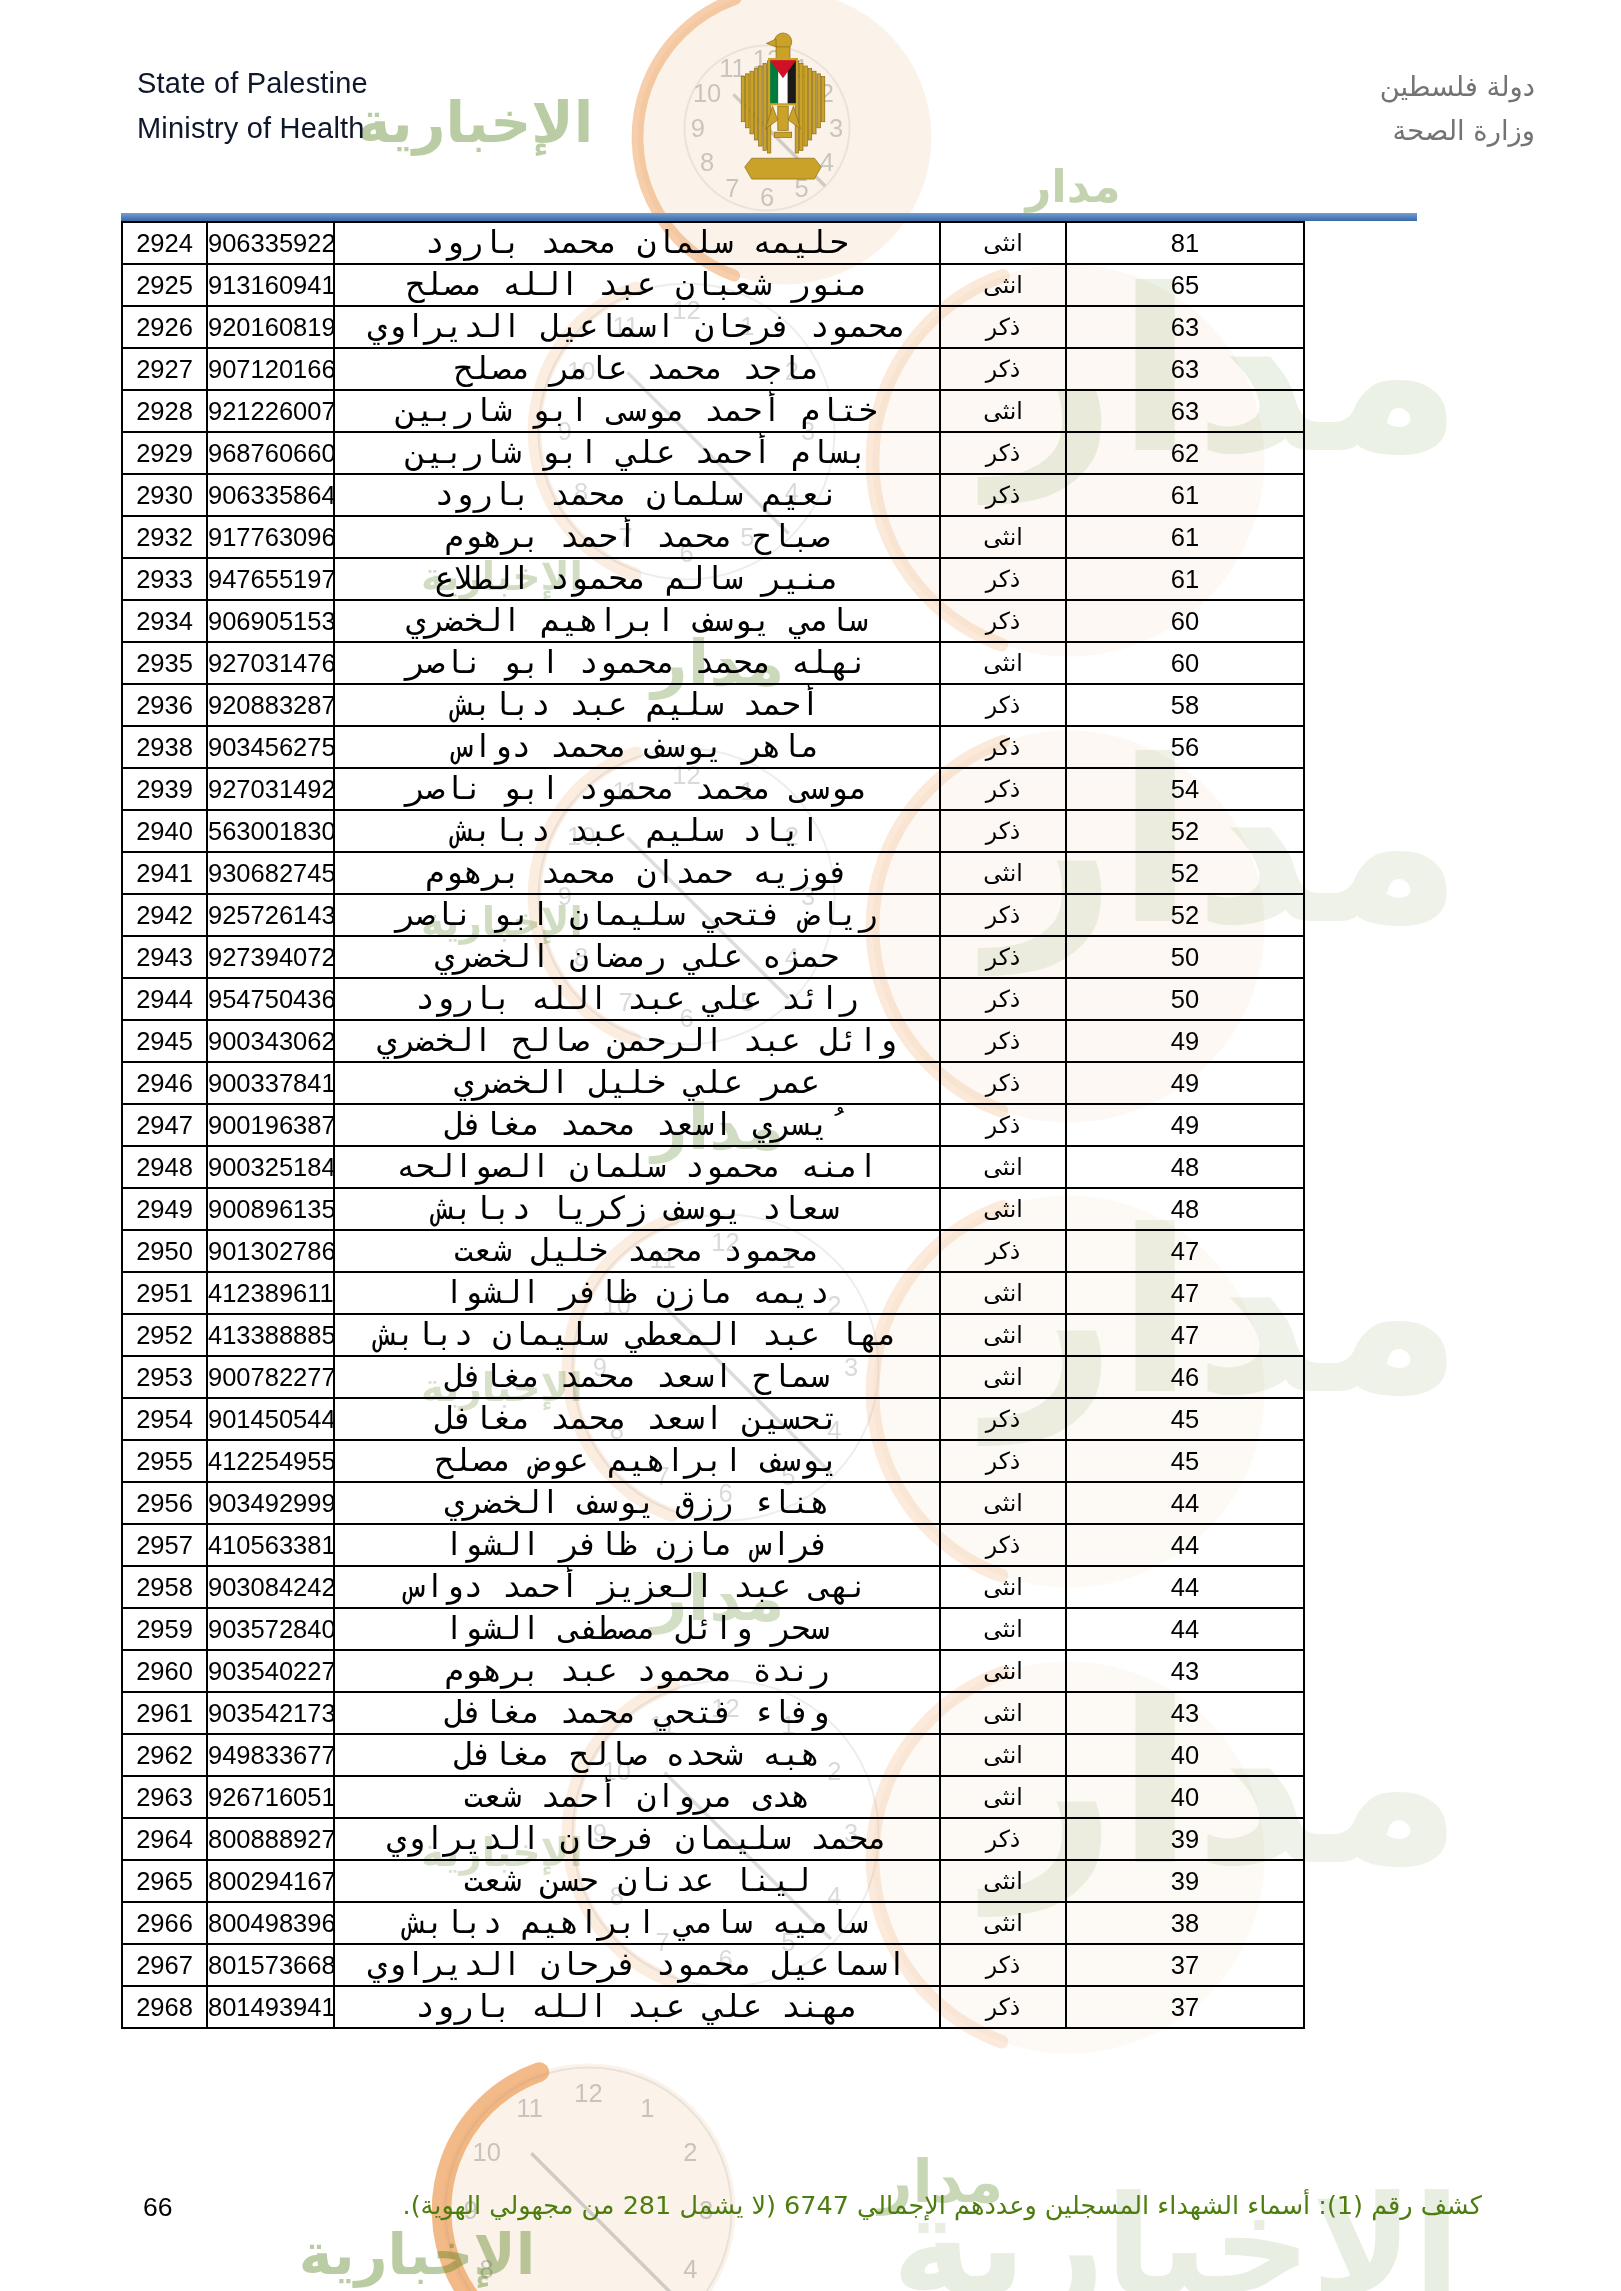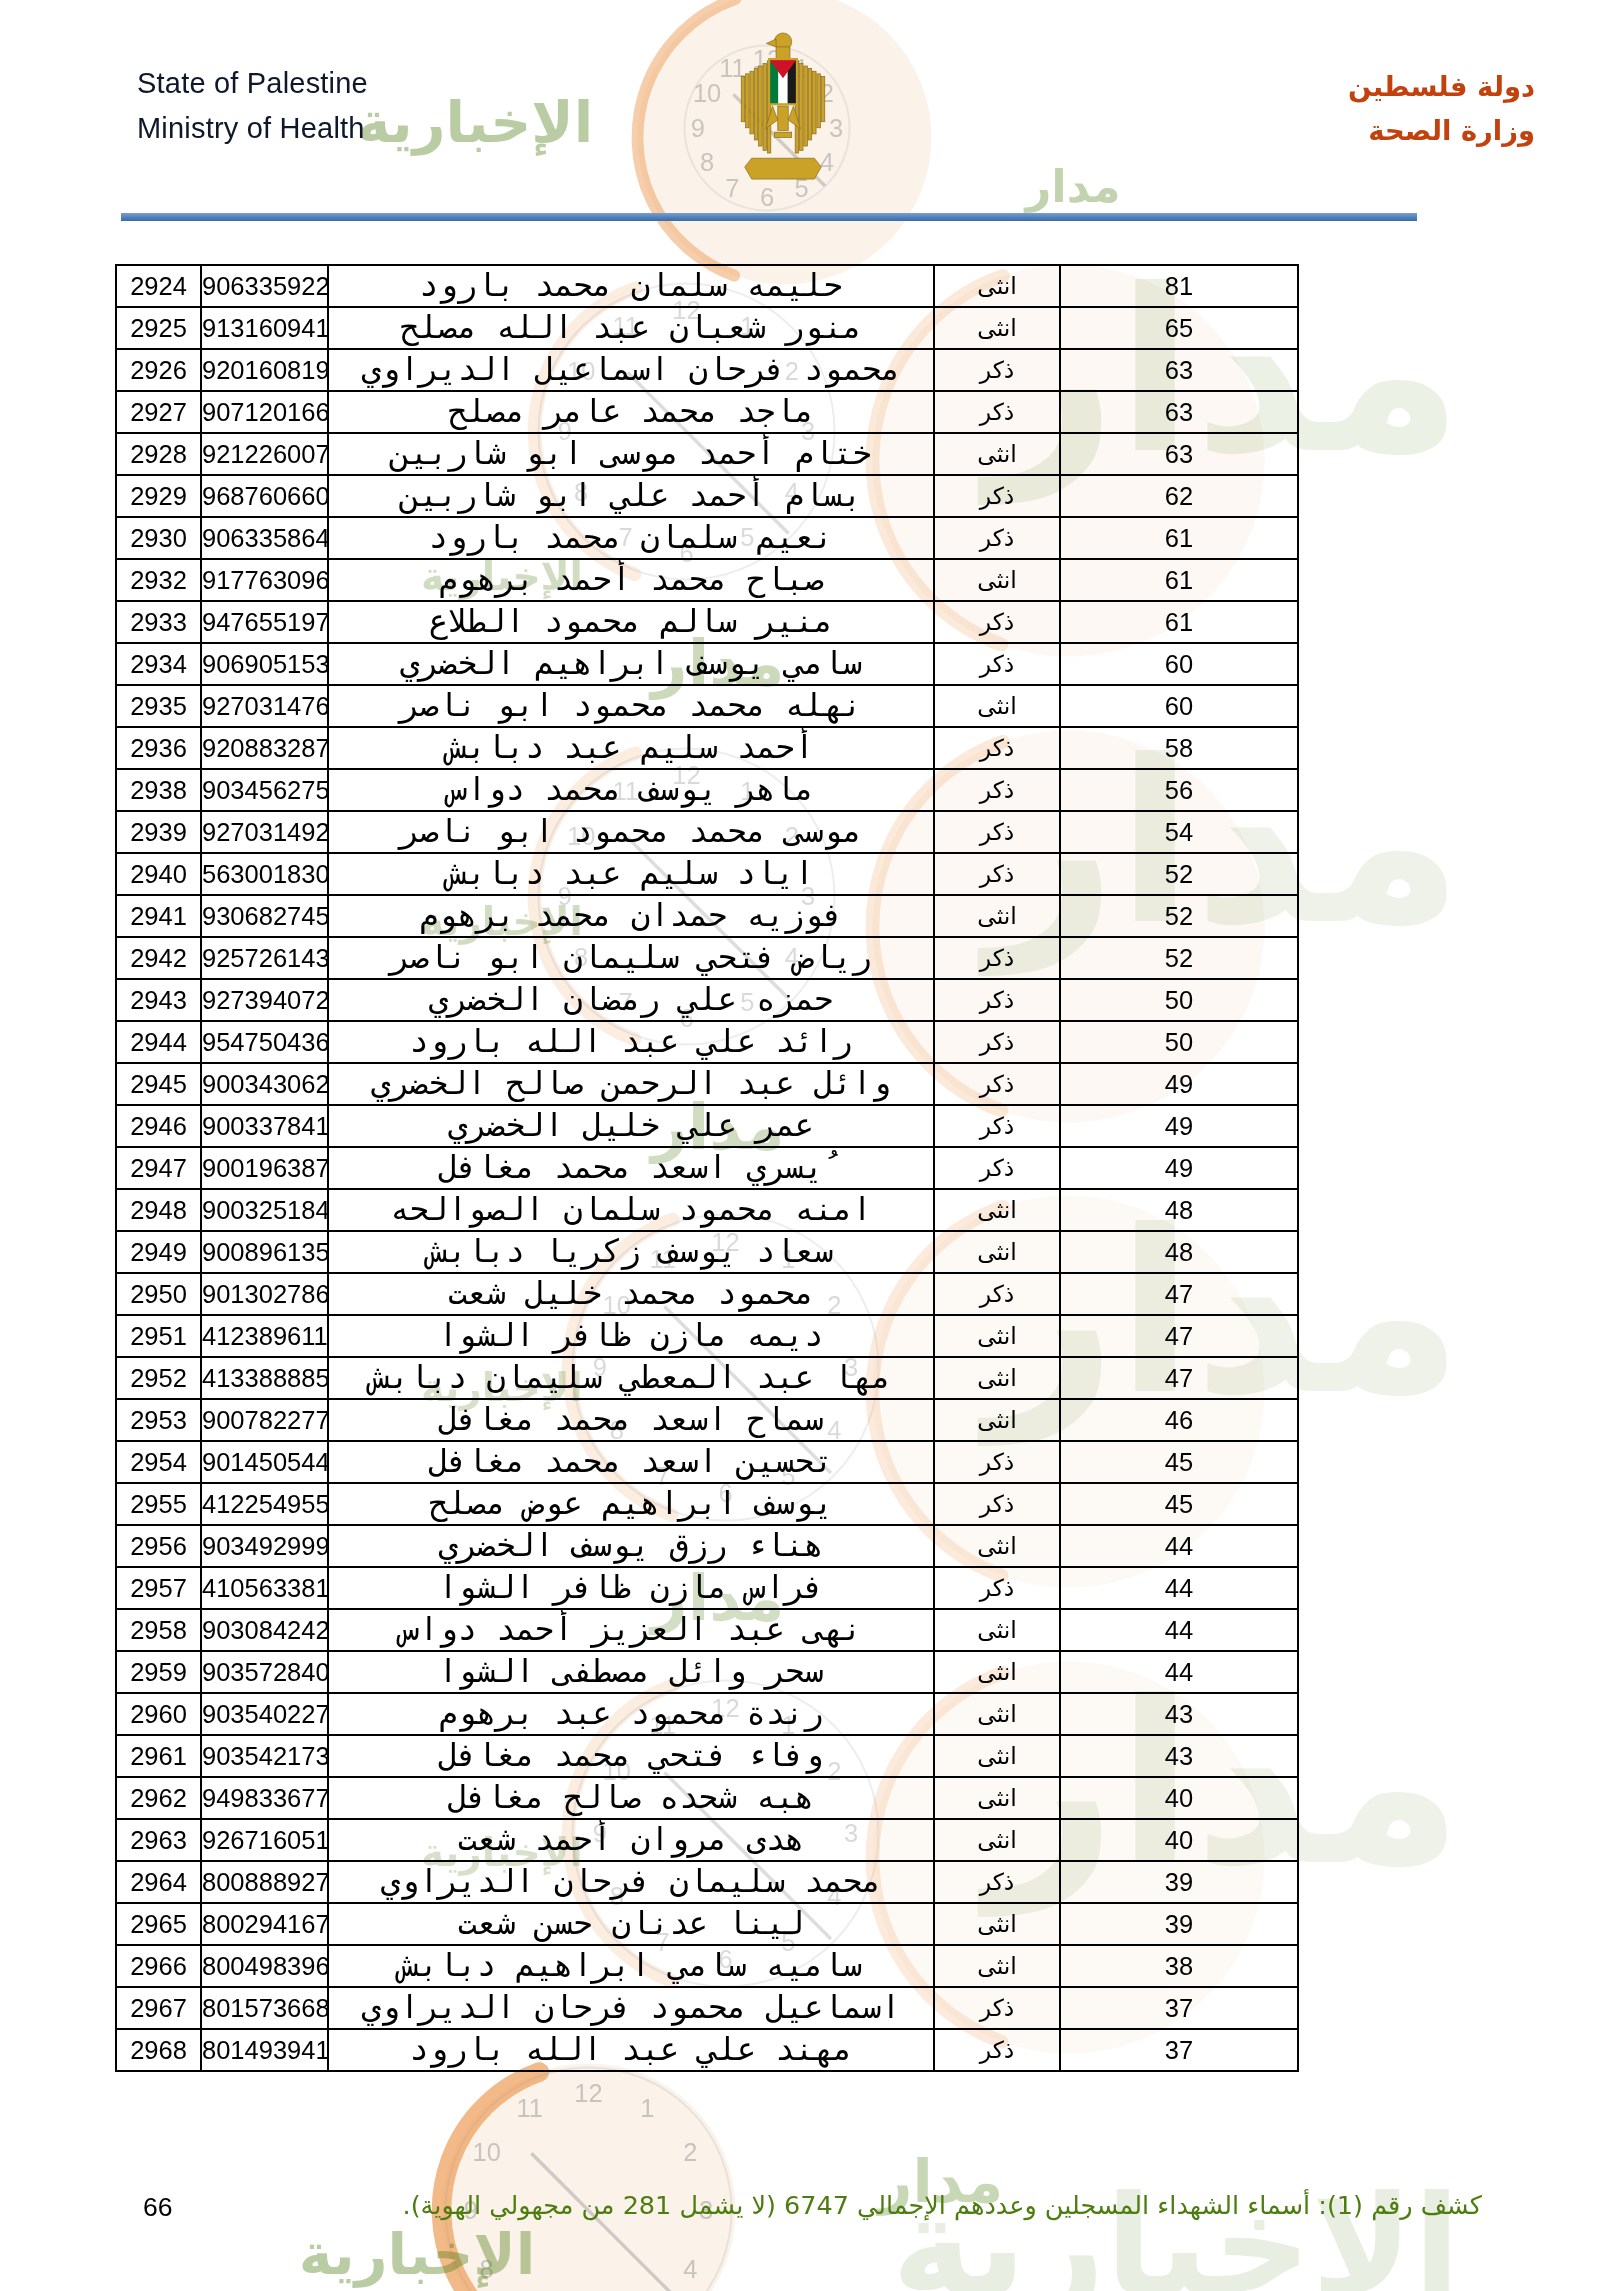--- a/index.html
+++ b/index.html
@@ -16,34 +16,33 @@
     color:#4d7c0f;white-space:nowrap;direction:rtl;
   }
   .wm-clock{position:absolute;}
   
   .header-en{
     position:absolute;left:137px;top:61px;z-index:2;
     font-size:29px;line-height:1.55;color:#0f172a;letter-spacing:0.2px;
   }
   .header-ar{
     position:absolute;right:86px;top:65px;z-index:2;text-align:right;direction:rtl;
-    font-family:"DejaVu Sans",sans-serif;font-size:27.4px;line-height:1.6;color:#c2410c;font-weight:bold;
+    font-family:"DejaVu Sans",sans-serif;font-size:27.4px;line-height:1.6;color:#737373;
   }
   .emblem{position:absolute;left:739px;top:25.5px;width:88px;height:174px;z-index:2;}
   .gold{fill:var(--gold);stroke:#8a6a1a;stroke-width:0.8;}
   .blue-rule{
     position:absolute;left:121px;top:213px;width:1296px;height:7.8px;z-index:2;
     background:linear-gradient(#7a9fcb, var(--rule-blue) 55%, #3d6aa0);
   }
   
   table.martyrs{
-    position:absolute;left:115px;top:221px;width:1183px;height:1353px;z-index:1;
+    position:absolute;left:121px;top:221px;width:1183px;height:1353px;z-index:1;
     border-collapse:collapse;table-layout:fixed;border:2.9px solid #000;
     background:transparent;
-    margin-top:43px;
   }
   table.martyrs td{
     border:2px solid #000;text-align:center;vertical-align:middle;padding:0;
     overflow:hidden;white-space:nowrap;
   }
   .col-serial{width:85px;} .col-id{width:127px;} .col-name{width:606px;}
   .col-gender{width:126px;} .col-age{width:238px;}
   td.c-serial, td.c-id, td.c-age{font-family:"Liberation Sans",sans-serif;font-size:25.5px;}
   td.c-name{font-family:Liberation Mono, monospace;font-size:32px;direction:rtl;}
   td.c-gender{font-family:"DejaVu Sans",sans-serif;font-size:23.5px;direction:rtl;}

